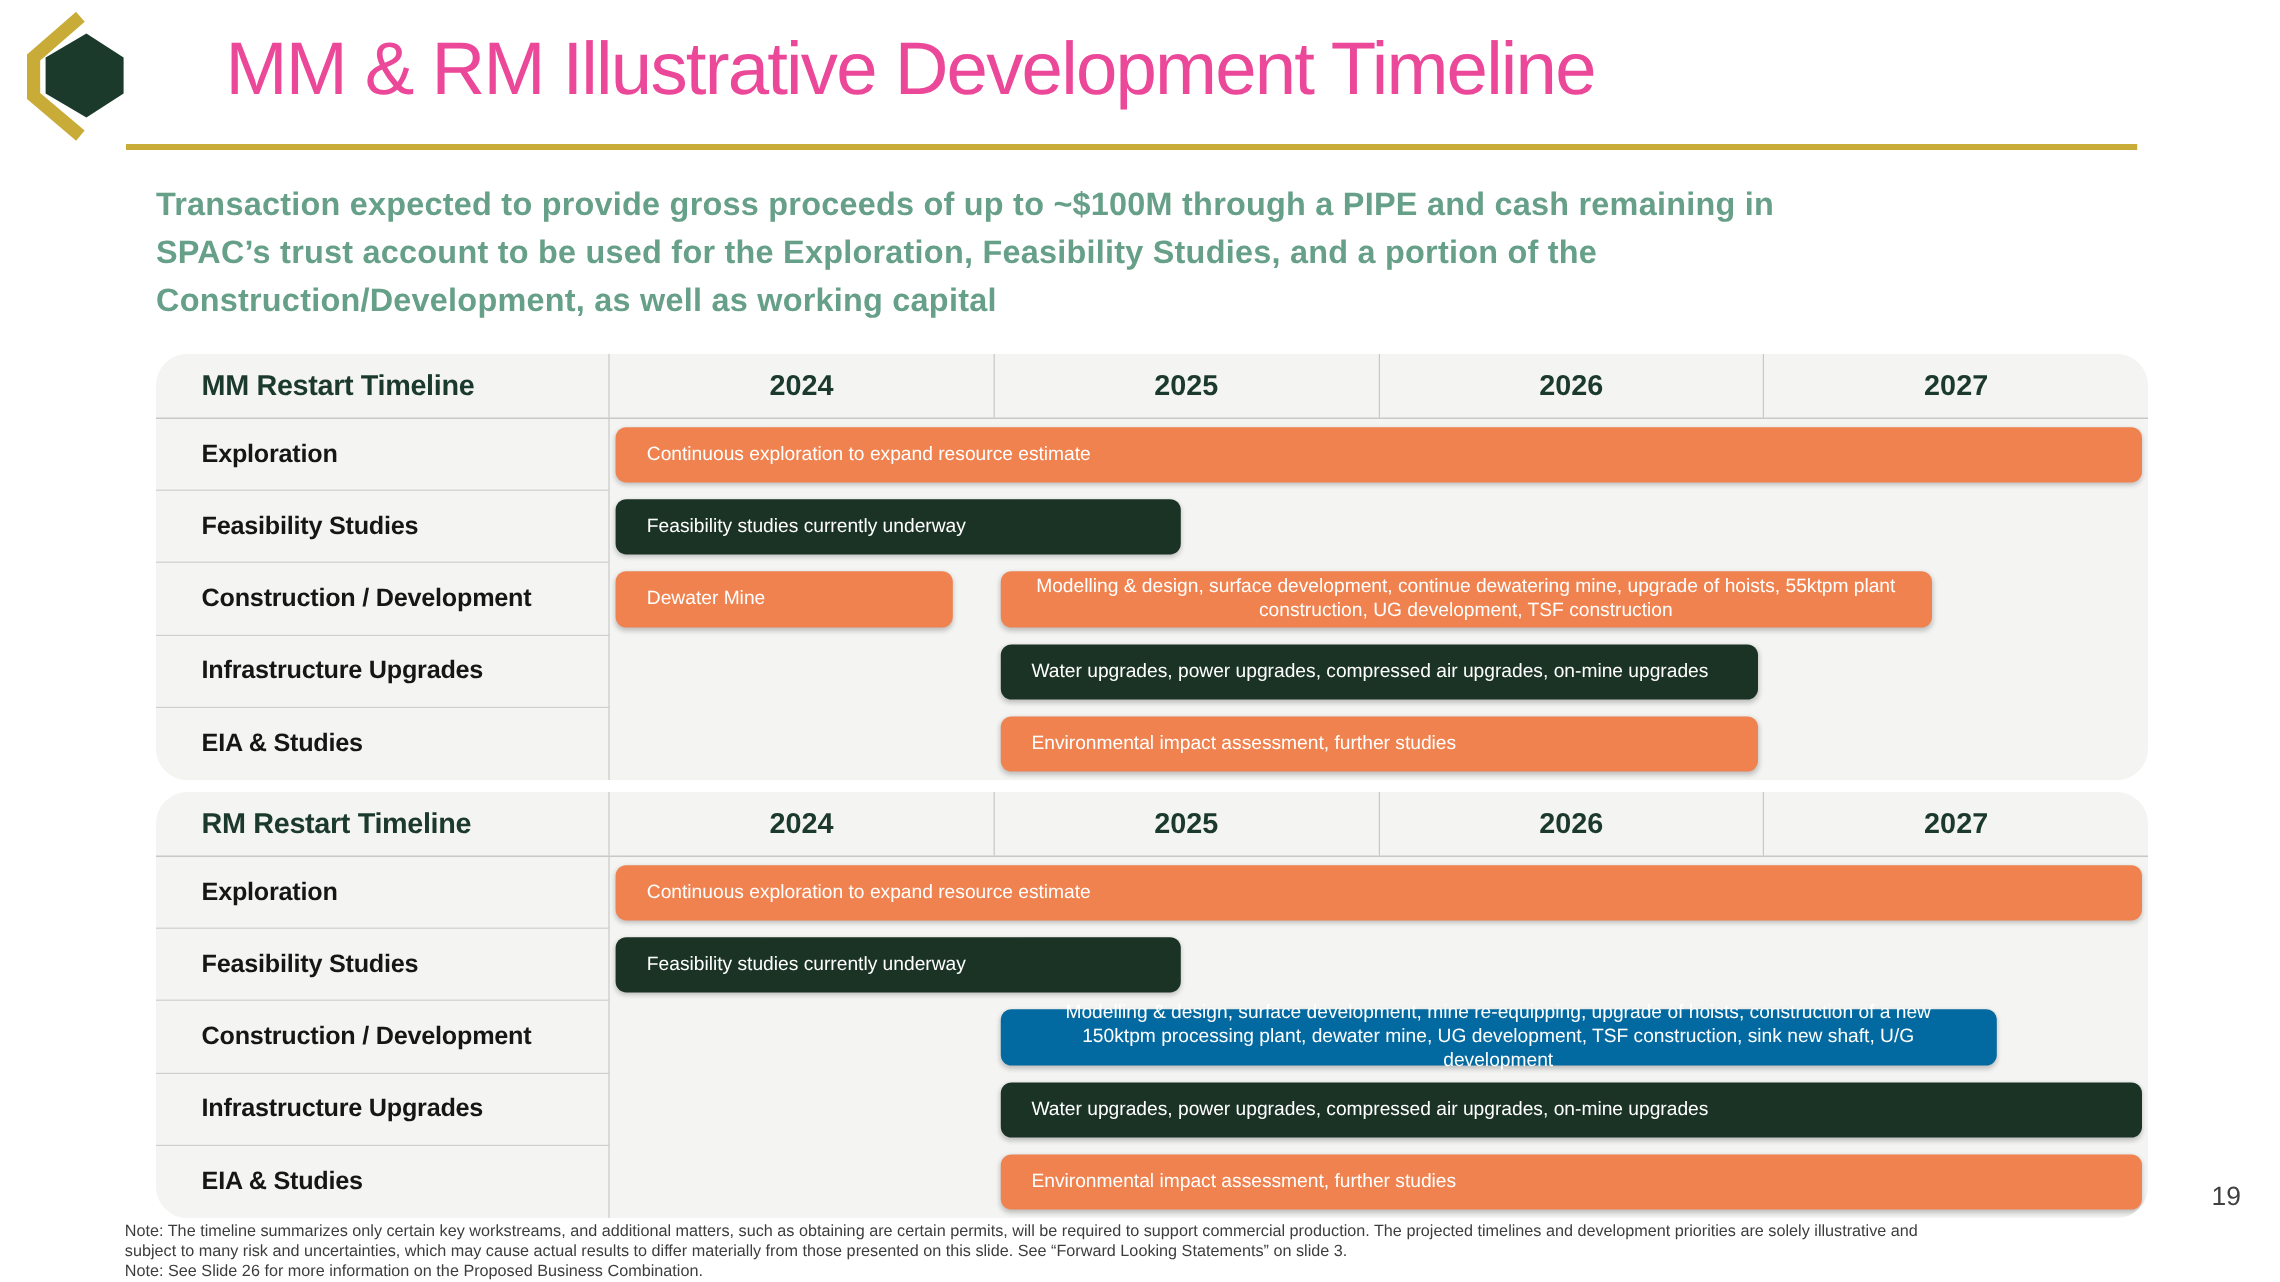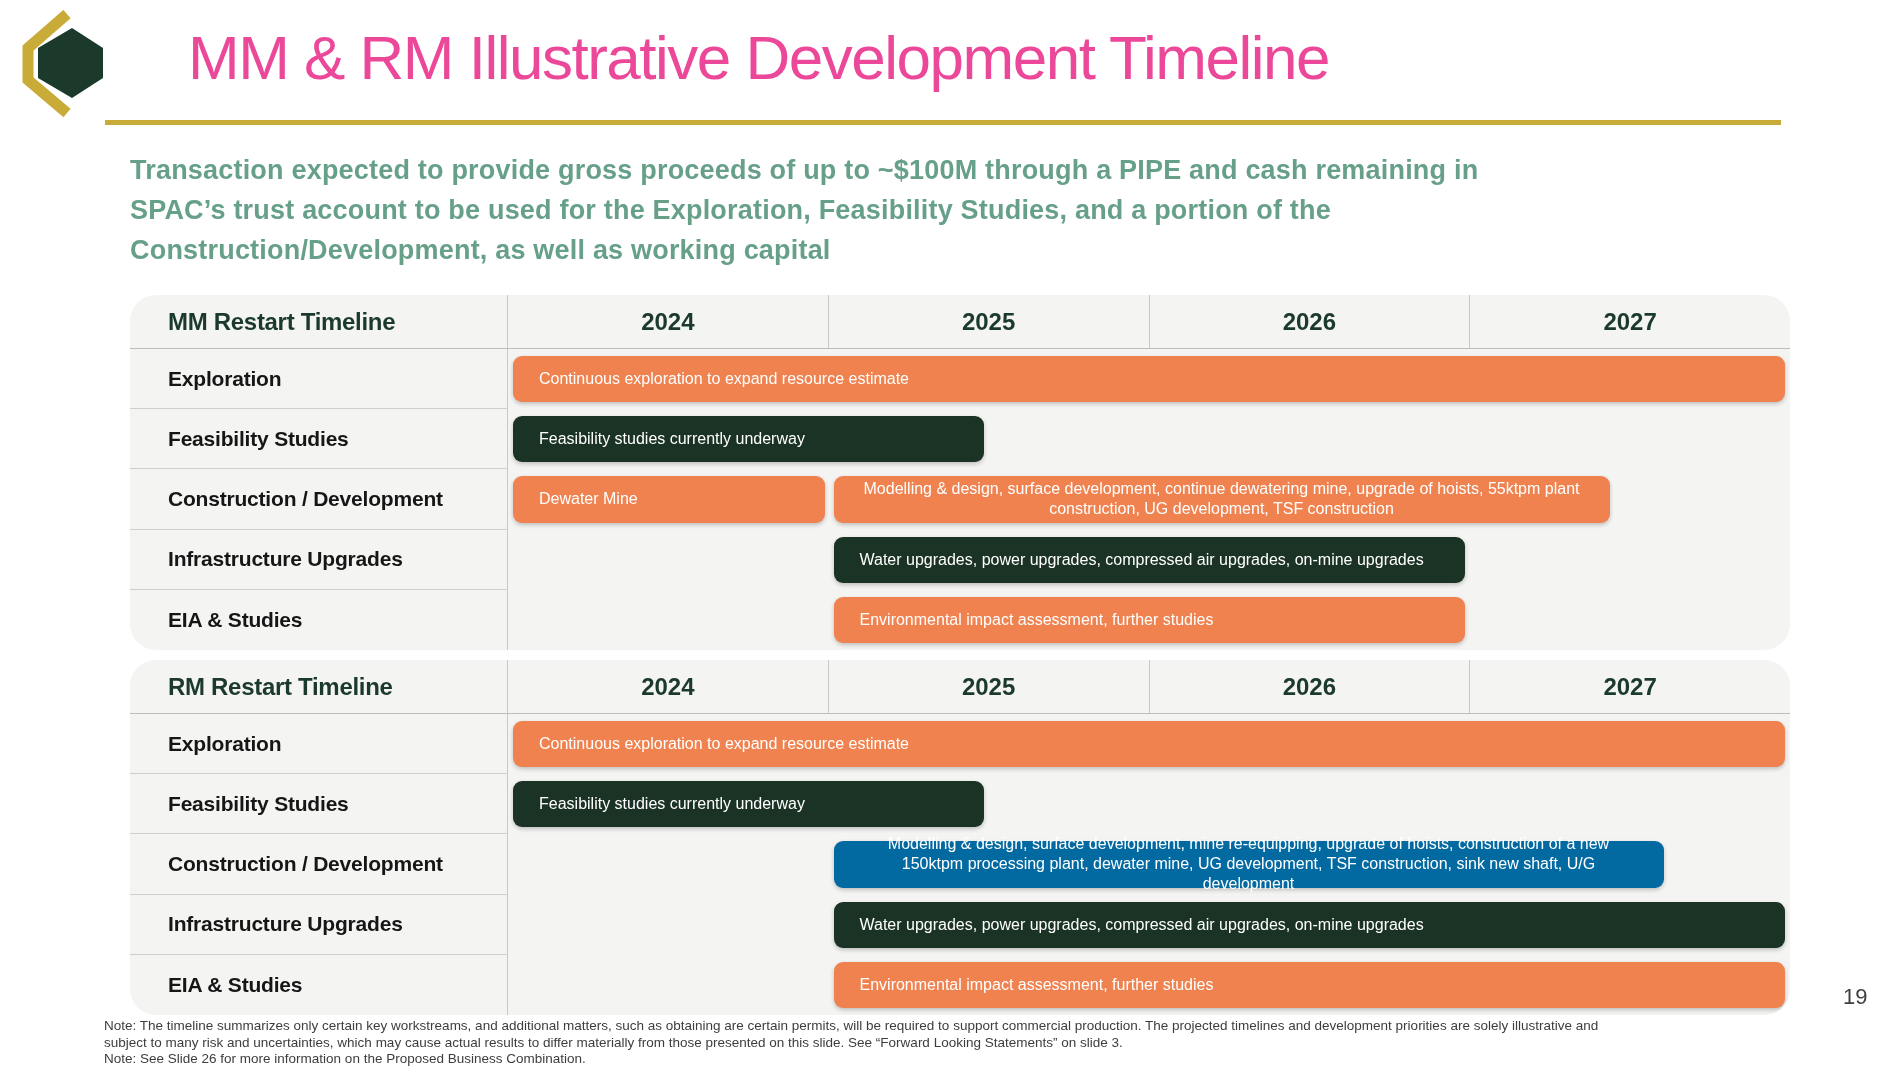--- a/index.html
+++ b/index.html
@@ -107,21 +107,21 @@
         <div class="tlabel-col rowlabel">Feasibility Studies</div>
         <div class="bars">
           <div class="bar" style="left: 5px; width: 470.75px; background: rgb(27, 51, 37);">
             <span class="bartext">Feasibility studies currently underway</span>
           </div>
         </div>
       </div>
       <div class="trow">
         <div class="tlabel-col rowlabel">Construction / Development</div>
         <div class="bars">
-          <div class="bar" style="left: 5px; width: 312px; background: rgb(240, 130, 79);">
+          <div class="bar" style="left: 5px; width: 281px; background: rgb(240, 130, 79);">
             <span class="bartext">Dewater Mine</span>
           </div>
           <div class="bar" style="left: 325.5px; width: 776px; background: rgb(240, 130, 79);">
             <span class="bartext">Modelling &amp; design, surface development, continue dewatering mine, upgrade of hoists, 55ktpm plant construction, UG development, TSF construction</span>
           </div>
         </div>
       </div>
       <div class="trow">
         <div class="tlabel-col rowlabel">Infrastructure Upgrades</div>
         <div class="bars">

